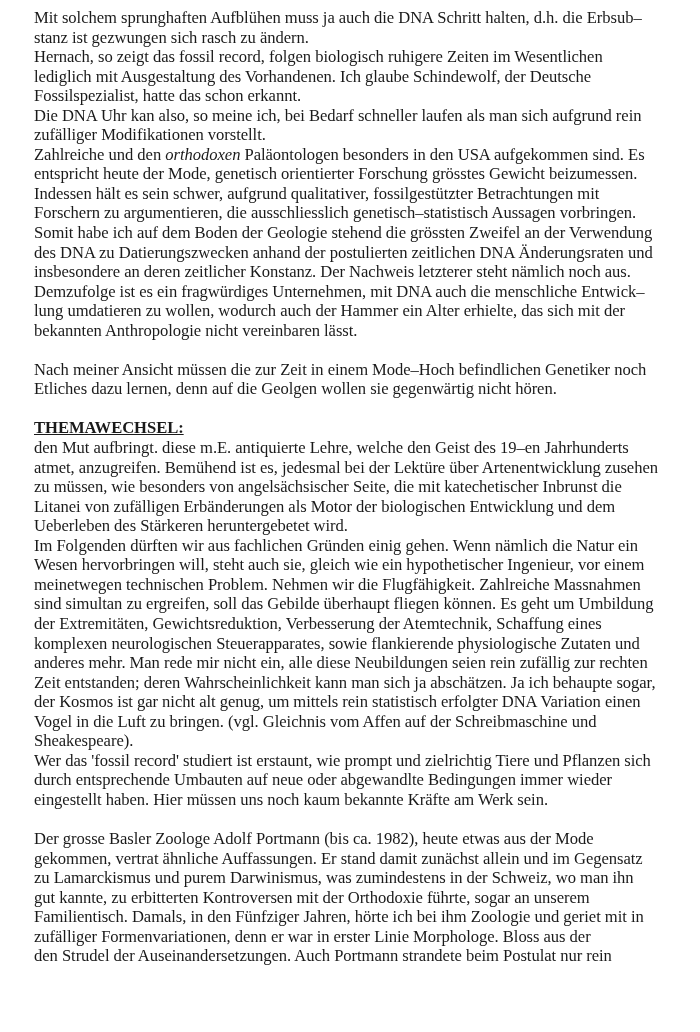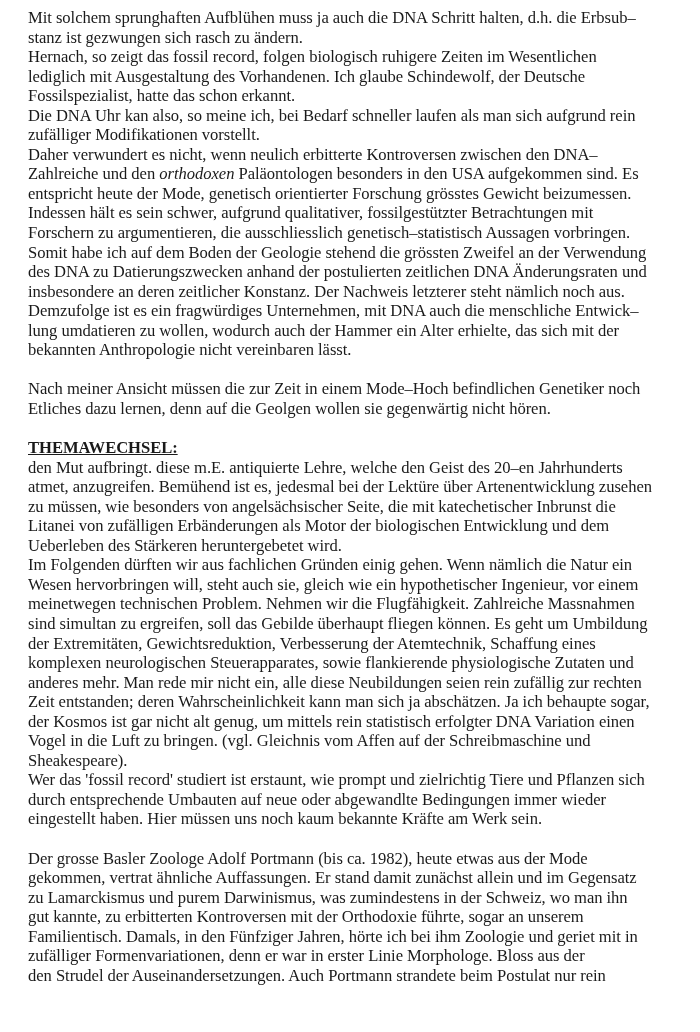--- a/index.html
+++ b/index.html
@@ -8,21 +8,21 @@
       background: #ffffff;
     }
     body {
       width: 700px;
       height: 1032px;
       overflow: hidden;
       position: relative;
     }
     .page {
       position: absolute;
-      left: 28px;
+      left: 34px;
       top: 8px;
       width: 650px;
       font-family: "Liberation Serif", "DejaVu Serif", serif;
       font-size: 16.6px;
       line-height: 19.55px;
       color: #1a1a1a;
       letter-spacing: -0.05px;
     }
     .line {
       display: block;
@@ -47,21 +47,20 @@
 <div class="page">
 
   <div>
     <span class="line">Mit solchem sprunghaften Aufblühen muss ja auch die DNA Schritt halten, d.h. die Erbsub–</span>
     <span class="line">stanz ist gezwungen sich rasch zu ändern.</span>
     <span class="line">Hernach, so zeigt das fossil record, folgen biologisch ruhigere Zeiten im Wesentlichen</span>
     <span class="line">lediglich mit Ausgestaltung des Vorhandenen. Ich glaube Schindewolf, der Deutsche</span>
     <span class="line">Fossilspezialist, hatte das schon erkannt.</span>
     <span class="line">Die DNA Uhr kan also, so meine ich, bei Bedarf schneller laufen als man sich aufgrund rein</span>
     <span class="line">zufälliger Modifikationen vorstellt.</span>
-    <span class="line">Daher verwundert es nicht, wenn neulich erbitterte Kontroversen zwischen den DNA–</span>
     <span class="line">
       <span>Zahlreiche und den </span><em>orthodoxen</em><span> Paläontologen besonders in den USA aufgekommen sind. Es</span>
     </span>
     <span class="line">entspricht heute der Mode, genetisch orientierter Forschung grösstes Gewicht beizumessen.</span>
     <span class="line">Indessen hält es sein schwer, aufgrund qualitativer, fossilgestützter Betrachtungen mit</span>
     <span class="line">Forschern zu argumentieren, die ausschliesslich genetisch–statistisch Aussagen vorbringen.</span>
     <span class="line">Somit habe ich auf dem Boden der Geologie stehend die grössten Zweifel an der Verwendung</span>
     <span class="line">des DNA zu Datierungszwecken anhand der postulierten zeitlichen DNA Änderungsraten und</span>
     <span class="line">insbesondere an deren zeitlicher Konstanz. Der Nachweis letzterer steht nämlich noch aus.</span>
     <span class="line">Demzufolge ist es ein fragwürdiges Unternehmen, mit DNA auch die menschliche Entwick–</span>
@@ -74,21 +73,21 @@
   <div>
     <span class="line">Nach meiner Ansicht müssen die zur Zeit in einem Mode–Hoch befindlichen Genetiker noch</span>
     <span class="line">Etliches dazu lernen, denn auf die Geolgen wollen sie gegenwärtig nicht hören.</span>
   </div>
 
   <span class="blank"></span>
 
   <span class="line heading">THEMAWECHSEL:</span>
 
   <div>
-    <span class="line">den Mut aufbringt. diese m.E. antiquierte Lehre, welche den Geist des 20–en Jahrhunderts</span>
+    <span class="line">den Mut aufbringt. diese m.E. antiquierte Lehre, welche den Geist des 19–en Jahrhunderts</span>
     <span class="line">atmet, anzugreifen. Bemühend ist es, jedesmal bei der Lektüre über Artenentwicklung zusehen</span>
     <span class="line">zu müssen, wie besonders von angelsächsischer Seite, die mit katechetischer Inbrunst die</span>
     <span class="line">Litanei von zufälligen Erbänderungen als Motor der biologischen Entwicklung und dem</span>
     <span class="line">Ueberleben des Stärkeren heruntergebetet wird.</span>
     <span class="line">Im Folgenden dürften wir aus fachlichen Gründen einig gehen. Wenn nämlich die Natur ein</span>
     <span class="line">Wesen hervorbringen will, steht auch sie, gleich wie ein hypothetischer Ingenieur, vor einem</span>
     <span class="line">meinetwegen technischen Problem. Nehmen wir die Flugfähigkeit. Zahlreiche Massnahmen</span>
     <span class="line">sind simultan zu ergreifen, soll das Gebilde überhaupt fliegen können. Es geht um Umbildung</span>
     <span class="line">der Extremitäten, Gewichtsreduktion, Verbesserung der Atemtechnik, Schaffung eines</span>
     <span class="line">komplexen neurologischen Steuerapparates, sowie flankierende physiologische Zutaten und</span>

